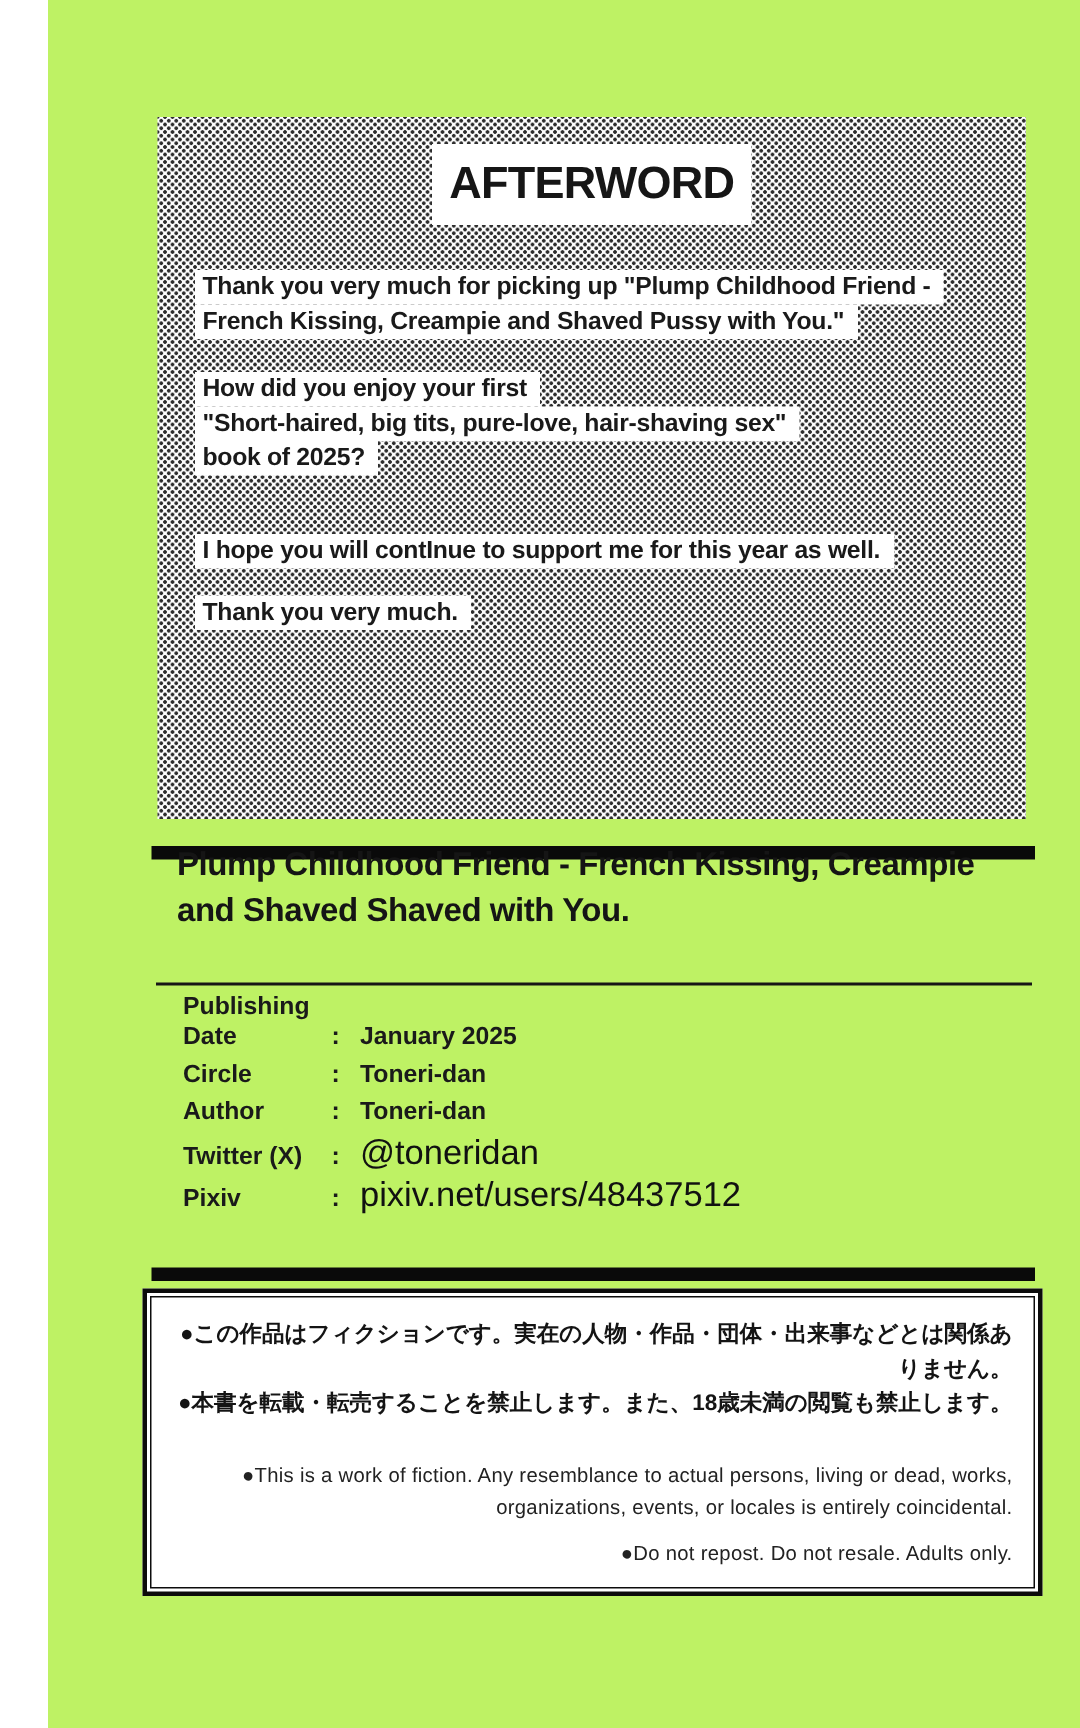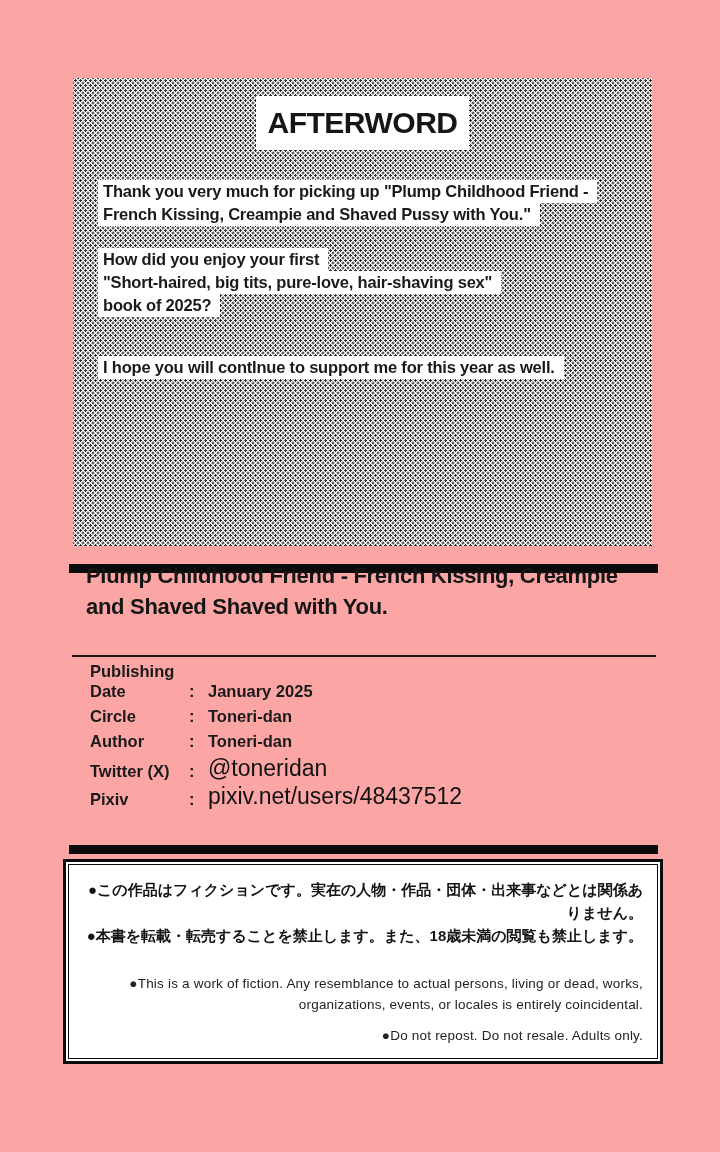--- a/index.html
+++ b/index.html
@@ -4,21 +4,21 @@
 <style>
   html, body { margin: 0; padding: 0; }
   body {
     width: 720px; height: 1152px;
     background: #ffffff;
     font-family: "Liberation Sans", sans-serif;
     color: #111;
     position: relative;
     overflow: hidden;
   }
-  .page { position: absolute; inset: 0; background: #fca5a5; }
+  .page { position: absolute; inset: 0; background: #bef264; margin-left: 32px; }
 
   
   .tone-box {
     position: absolute; left: 73px; top: 78px; width: 579px; height: 468px;
     background-color: #fdfdfd;
     background-image:
       radial-gradient(circle, rgba(15,15,15,0.88) 1px, rgba(0,0,0,0) 1.4px),
       radial-gradient(circle, rgba(15,15,15,0.88) 1px, rgba(0,0,0,0) 1.4px);
     background-size: 5px 5px;
     background-position: 0 0, 2.5px 2.5px;
@@ -130,20 +130,23 @@
     <div class="para p2">
       <div class="line"><span class="hl">How did you enjoy your first</span></div>
       <div class="line"><span class="hl">"Short-haired, big tits, pure-love, hair-shaving sex"</span></div>
       <div class="line"><span class="hl">book of 2025?</span></div>
     </div>
 
     <div class="para p3">
       <div class="line"><span class="hl">I hope you will contInue to support me for this year as well.</span></div>
     </div>
 
+    <div class="para p4">
+      <div class="line"><span class="hl">Thank you very much.</span></div>
+    </div>
 
   </div>
 
   <div class="rule-thick r1"></div>
 
   <div class="book-title">
     <div>Plump Childhood Friend - French Kissing, Creampie</div>
     <div>and Shaved Shaved with You.</div>
   </div>
 

